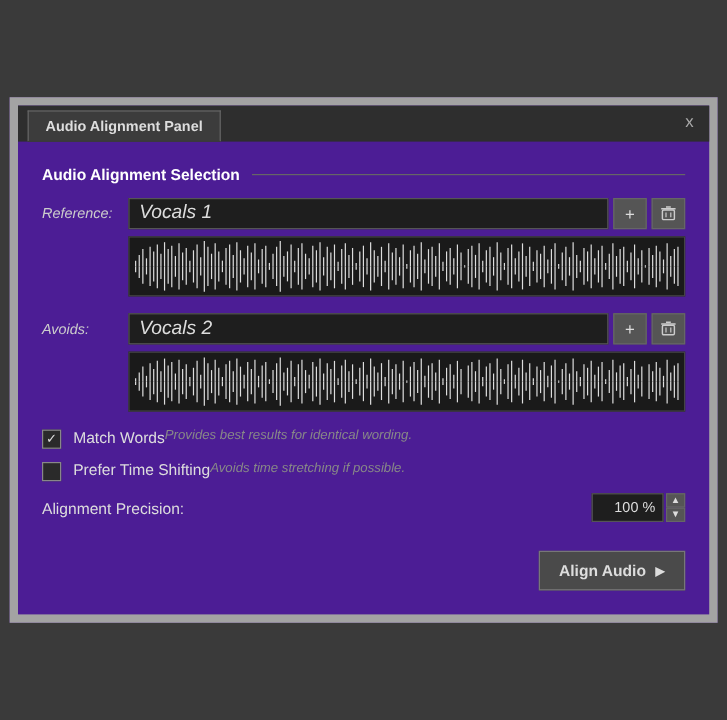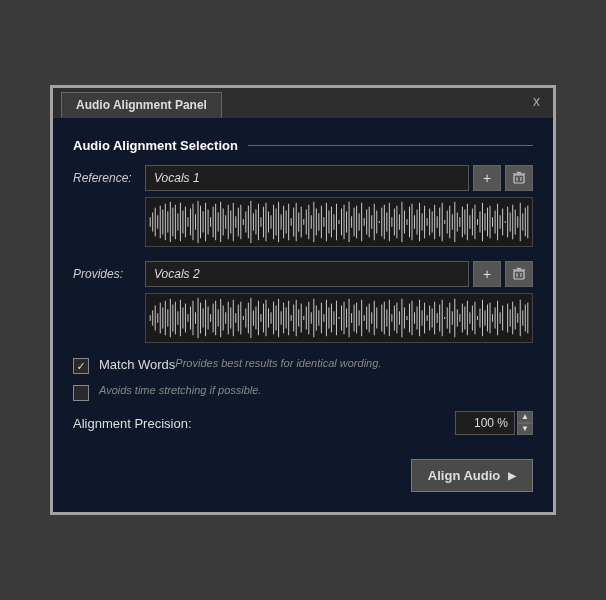--- a/index.html
+++ b/index.html
@@ -9,23 +9,23 @@
       font-family: Arial, sans-serif;
       display: flex;
       justify-content: center;
       align-items: center;
       width: 606px;
       height: 600px;
       overflow: hidden;
     }
 
     .panel-wrapper {
-      width: 506px;
-      background: #0f172a;
-      border: 3px solid #a3a3a3;
+      width: 590px;
+      background: #4c1d95;
+      border: 7px solid #a3a3a3;
       position: relative;
     }
 
     
     .tab-bar {
       display: flex;
       align-items: flex-end;
       background: #2e2e2e;
       padding-top: 4px;
       padding-left: 8px;
@@ -96,21 +96,21 @@
       font-style: italic;
       width: 72px;
       flex-shrink: 0;
     }
 
     .track-input {
       flex: 1;
       background: #1e1e1e;
       border: 1px solid #555;
       color: #ddd;
-      font-size: 12px;
+      font-size: 16px;
       font-style: italic;
       padding: 4px 8px;
       height: 26px;
     }
 
     .icon-btn {
       width: 28px;
       height: 26px;
       background: #555;
       border: 1px solid #666;
@@ -603,21 +603,21 @@
           <line x1="443" y1="25" x2="443" y2="31"></line>
           <line x1="446" y1="25" x2="446" y2="45"></line>
           <line x1="449" y1="25" x2="449" y2="34"></line>
           <line x1="452" y1="25" x2="452" y2="40"></line>
           <line x1="455" y1="25" x2="455" y2="42"></line>
         </g>
       </svg>
     </div>
 
     <div class="track-row">
-      <span class="track-label">Provides:</span>
+      <span class="track-label">Avoids:</span>
       <input class="track-input" type="text" value="Vocals 2" style="">
       <div class="icon-btn">+</div>
       <div class="icon-btn">
         <svg width="14" height="14" viewBox="0 0 14 14" fill="none">
           <rect x="2" y="4" width="10" height="8" rx="1" stroke="#ccc" stroke-width="1.2" fill="none"></rect>
           <line x1="1" y1="3" x2="13" y2="3" stroke="#ccc" stroke-width="1.2"></line>
           <line x1="5" y1="1.5" x2="9" y2="1.5" stroke="#ccc" stroke-width="1.2"></line>
           <line x1="5" y1="6" x2="5" y2="10" stroke="#ccc" stroke-width="1"></line>
           <line x1="9" y1="6" x2="9" y2="10" stroke="#ccc" stroke-width="1"></line>
         </svg>
@@ -943,20 +943,21 @@
         <div class="checkbox-text-group">
           <span class="checkbox-label">Match Words</span>
           <span class="checkbox-desc">Provides best results for identical wording.</span>
         </div>
       </div>
 
       <div class="checkbox-row">
         <div class="checkbox-box">
         </div>
         <div class="checkbox-text-group">
+          <span class="checkbox-label">Prefer Time Shifting</span>
           <span class="checkbox-desc">Avoids time stretching if possible.</span>
         </div>
       </div>
 
       <div class="precision-row">
         <span class="precision-label">Alignment Precision:</span>
         <div class="precision-control">
           <input class="precision-input" type="text" value="100 %" style="">
           <div class="spinner-btns">
             <button class="spin-btn">▲</button>

